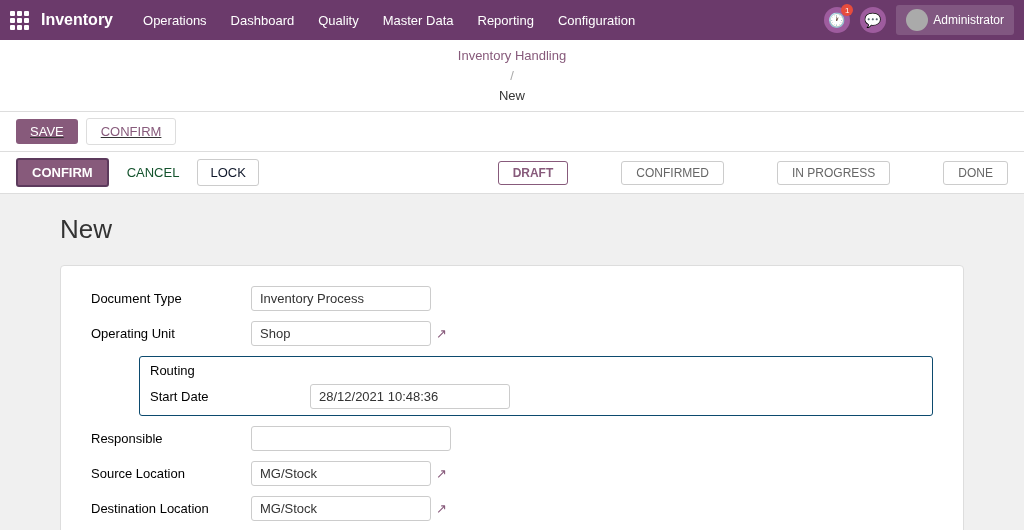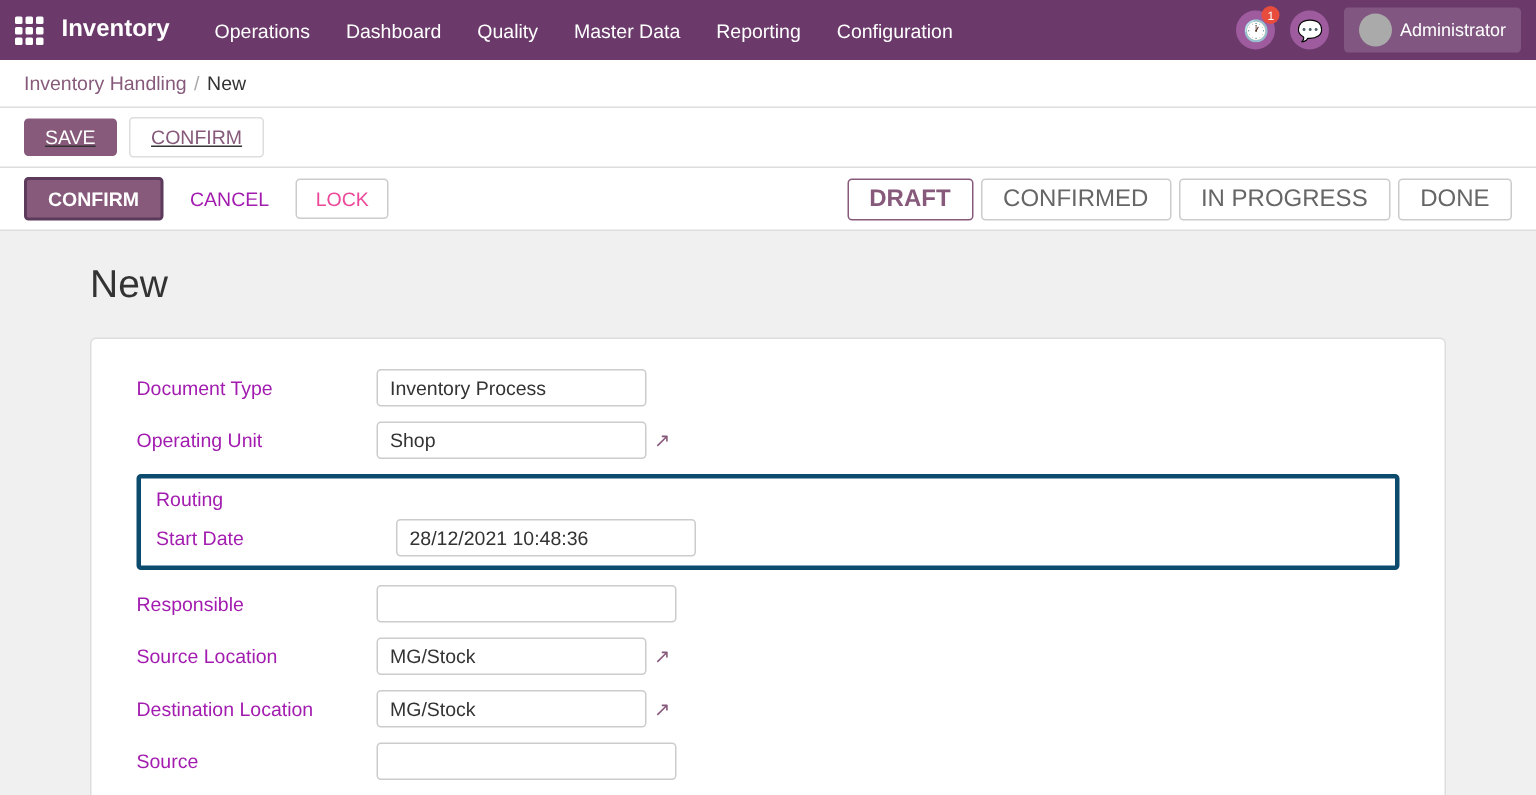--- a/index.html
+++ b/index.html
@@ -17,55 +17,55 @@
     }
     .topnav-brand { display: flex; align-items: center; gap: 8px; font-size: 16px; font-weight: bold; }
     .topnav-menu { display: flex; gap: 4px; }
     .topnav-menu a { color: white; text-decoration: none; padding: 6px 10px; font-size: 13px; cursor: pointer; }
     .topnav-right { margin-left: auto; display: flex; align-items: center; gap: 10px; }
     .topnav-right .icon-circle { width: 26px; height: 26px; border-radius: 50%; background: #9e5c9e; display: flex; align-items: center; justify-content: center; color: white; font-size: 11px; position: relative; }
     .topnav-right .badge { position: absolute; top: -3px; right: -3px; background: #e74c3c; border-radius: 50%; width: 12px; height: 12px; font-size: 8px; display: flex; align-items: center; justify-content: center; }
     .topnav-right .admin-btn { background: rgba(255,255,255,0.15); padding: 4px 10px; border-radius: 3px; color: white; font-size: 12px; display: flex; align-items: center; gap: 5px; }
 
     
-    .breadcrumb-bar { background: white; padding: 8px 16px; border-bottom: 1px solid #ddd; display: flex; align-items: center; gap: 5px; }
+    .breadcrumb-bar { background: white; padding: 8px 16px; border-bottom: 1px solid #ddd; display: flex; align-items: center; gap: 5px; flex-direction: column; }
     .breadcrumb-bar a { color: #875a7b; text-decoration: none; font-size: 13px; }
     .breadcrumb-bar .sep { color: #aaa; }
     .breadcrumb-bar .current { color: #333; font-size: 13px; }
 
     
     .action-bar { background: white; padding: 6px 16px; border-bottom: 1px solid #ddd; display: flex; align-items: center; gap: 8px; text-decoration: underline; }
     .btn-save { background: #875a7b; color: white; border: none; padding: 5px 14px; border-radius: 3px; cursor: pointer; font-size: 13px; }
     .btn-discard { background: white; color: #875a7b; border: 1px solid #ddd; padding: 5px 14px; border-radius: 3px; cursor: pointer; font-size: 13px; }
 
     
     .status-bar { background: white; padding: 6px 16px; border-bottom: 1px solid #ddd; display: flex; align-items: center; gap: 8px; }
     .btn-confirm { background: #875a7b; color: white; border: 2px solid #5c3a5c; padding: 5px 14px; border-radius: 3px; cursor: pointer; font-size: 13px; font-weight: bold; }
-    .btn-cancel { background: white; color: #a21caf; border: none; padding: 5px 10px; cursor: pointer; font-size: 13px; }
-    .btn-lock { background: white; color: #ec4899; border: 1px solid #ccc; padding: 5px 12px; border-radius: 3px; cursor: pointer; font-size: 13px; }
+    .btn-cancel { background: white; color: #14532d; border: none; padding: 5px 10px; cursor: pointer; font-size: 13px; }
+    .btn-lock { background: white; color: #0f172a; border: 1px solid #ccc; padding: 5px 12px; border-radius: 3px; cursor: pointer; font-size: 13px; }
     .status-stages { margin-left: auto; display: flex; gap: 5px; }
-    .stage { padding: 4px 14px; border: 1px solid #ccc; border-radius: 3px; font-size: 16px; color: #666; background: white; }
+    .stage { padding: 4px 14px; border: 1px solid #ccc; border-radius: 3px; font-size: 12px; color: #666; background: white; margin-left: 48px; }
     .stage.active { color: #875a7b; border-color: #875a7b; font-weight: bold; }
 
     
     .main-content { padding: 20px 60px; }
     .form-title { font-size: 26px; color: #333; margin-bottom: 20px; }
     .form-container { background: white; border: 1px solid #ddd; border-radius: 4px; padding: 20px 30px; }
 
     
     .form-row { display: flex; align-items: center; margin-bottom: 10px; }
-    .form-label { width: 160px; color: #a21caf; font-size: 13px; }
+    .form-label { width: 160px; color: #000000; font-size: 13px; }
     .form-value { flex: 1; }
     .form-select-wrap { display: flex; align-items: center; gap: 5px; }
     .form-select { border: 1px solid #ccc; border-radius: 3px; padding: 4px 8px; font-size: 13px; min-width: 180px; color: #333; background: white; appearance: none; padding-right: 20px; position: relative; }
     .ext-link { color: #875a7b; cursor: pointer; font-size: 13px; }
     .form-input { border: 1px solid #ccc; border-radius: 3px; padding: 4px 8px; font-size: 13px; min-width: 200px; }
 
     
-    .routing-box { border: 3px solid #0c4a6e; border-radius: 3px; padding: 6px 10px; margin-bottom: 10px; }
+    .routing-box { border: 1px solid #0c4a6e; border-radius: 3px; padding: 6px 10px; margin-bottom: 10px; margin-left: 48px; }
     .routing-box .form-row { margin-bottom: 6px; }
     .routing-box .form-row:last-child { margin-bottom: 0; }
     .apps-icon { display: grid; grid-template-columns: repeat(3,5px); gap: 2px; margin-right: 4px; }
     .apps-icon span { width: 5px; height: 5px; background: white; border-radius: 1px; display: block; }
   </style>
 </head>
 <body>
 
 <div class="topnav">
   <div class="topnav-brand">

